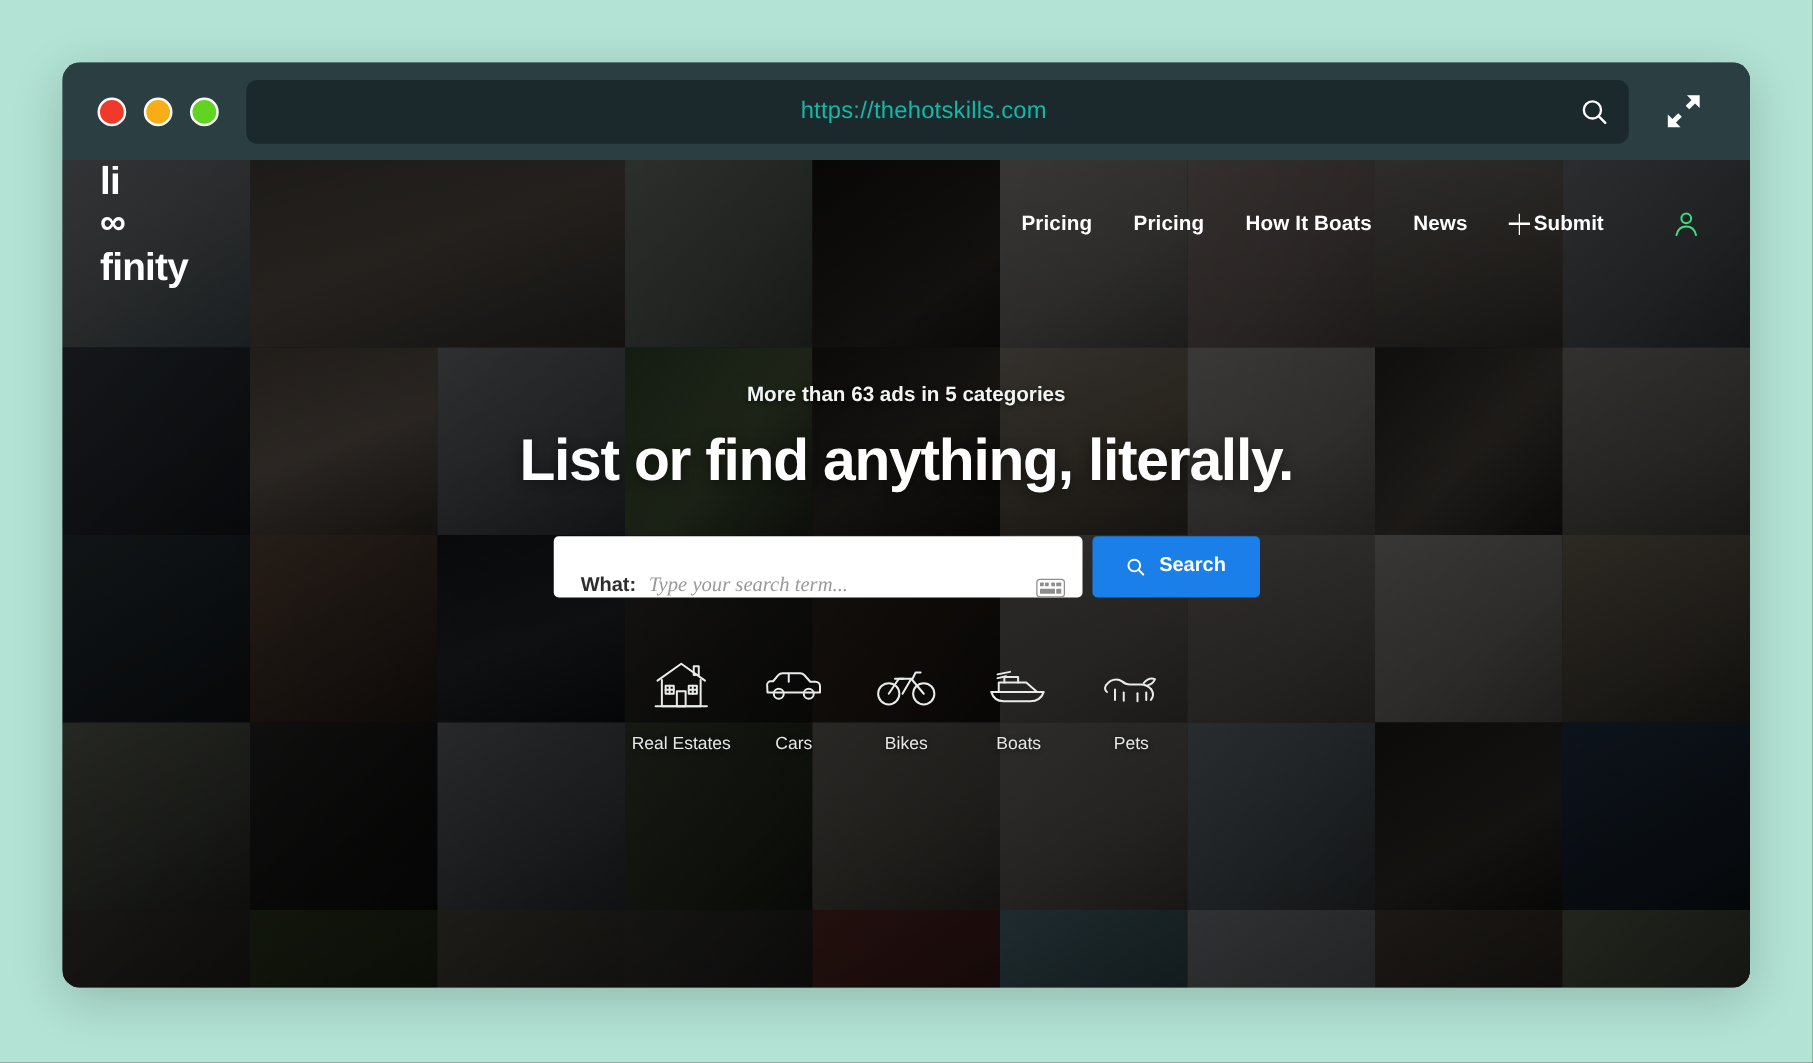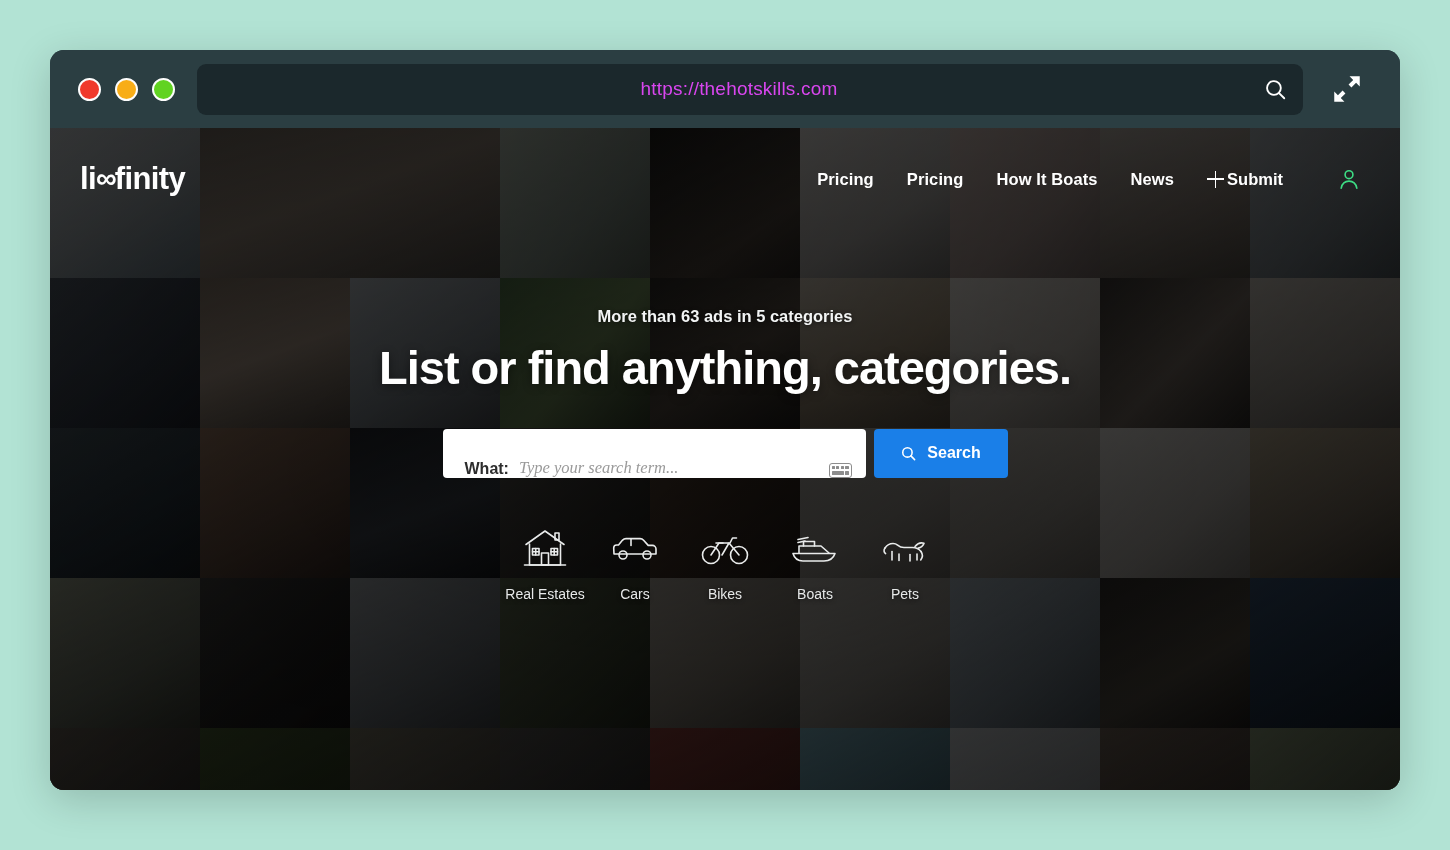--- a/index.html
+++ b/index.html
@@ -45,21 +45,21 @@
     height: 51px;
     background: #1b282c;
     border-radius: 9px;
     display: flex;
     align-items: center;
     position: relative;
   }
   .url-text {
     flex: 1;
     text-align: center;
-    color: #d946ef;
+    color: #14b8a6;
     font-size: 19px;
     letter-spacing: .2px;
     padding-left: 28px;
   }
   .url-search-btn {
     width: 44px; height: 44px;
     margin-right: 6px;
     display: flex; align-items: center; justify-content: center;
     border-radius: 8px;
     cursor: pointer;
@@ -108,20 +108,21 @@
     padding: 0 36px 0 30px;
     z-index: 5;
   }
   .logo {
     color: #fff;
     font-size: 31px;
     font-weight: 700;
     letter-spacing: -.6px;
     display: flex; align-items: baseline;
     cursor: pointer;
+    flex-direction: column;
   }
   .logo .inf {
     display: inline-block;
     font-size: 29px;
     letter-spacing: -2px;
     transform: translateY(-1px);
   }
 
   .nav {
     margin-left: auto;
@@ -360,21 +361,21 @@
             <circle cx="12" cy="8" r="3.6"></circle>
             <path d="M4.8 20.4c.9-4.2 3.7-6.4 7.2-6.4s6.3 2.2 7.2 6.4"></path>
           </svg>
         </span>
       </nav>
     </div>
 
     <div class="hero">
 
       <div class="eyebrow">More than 63 ads in 5 categories</div>
-      <h1 class="headline">List or find anything, categories.</h1>
+      <h1 class="headline">List or find anything, literally.</h1>
 
       <div class="searchbar">
         <div class="search-field">
           <span class="what-label">What:</span>
           <input class="search-input" type="text" placeholder="Type your search term..." style="">
           <span class="kbd-icon">
             <i></i>
               <i></i>
               <i></i>
               <i></i>

